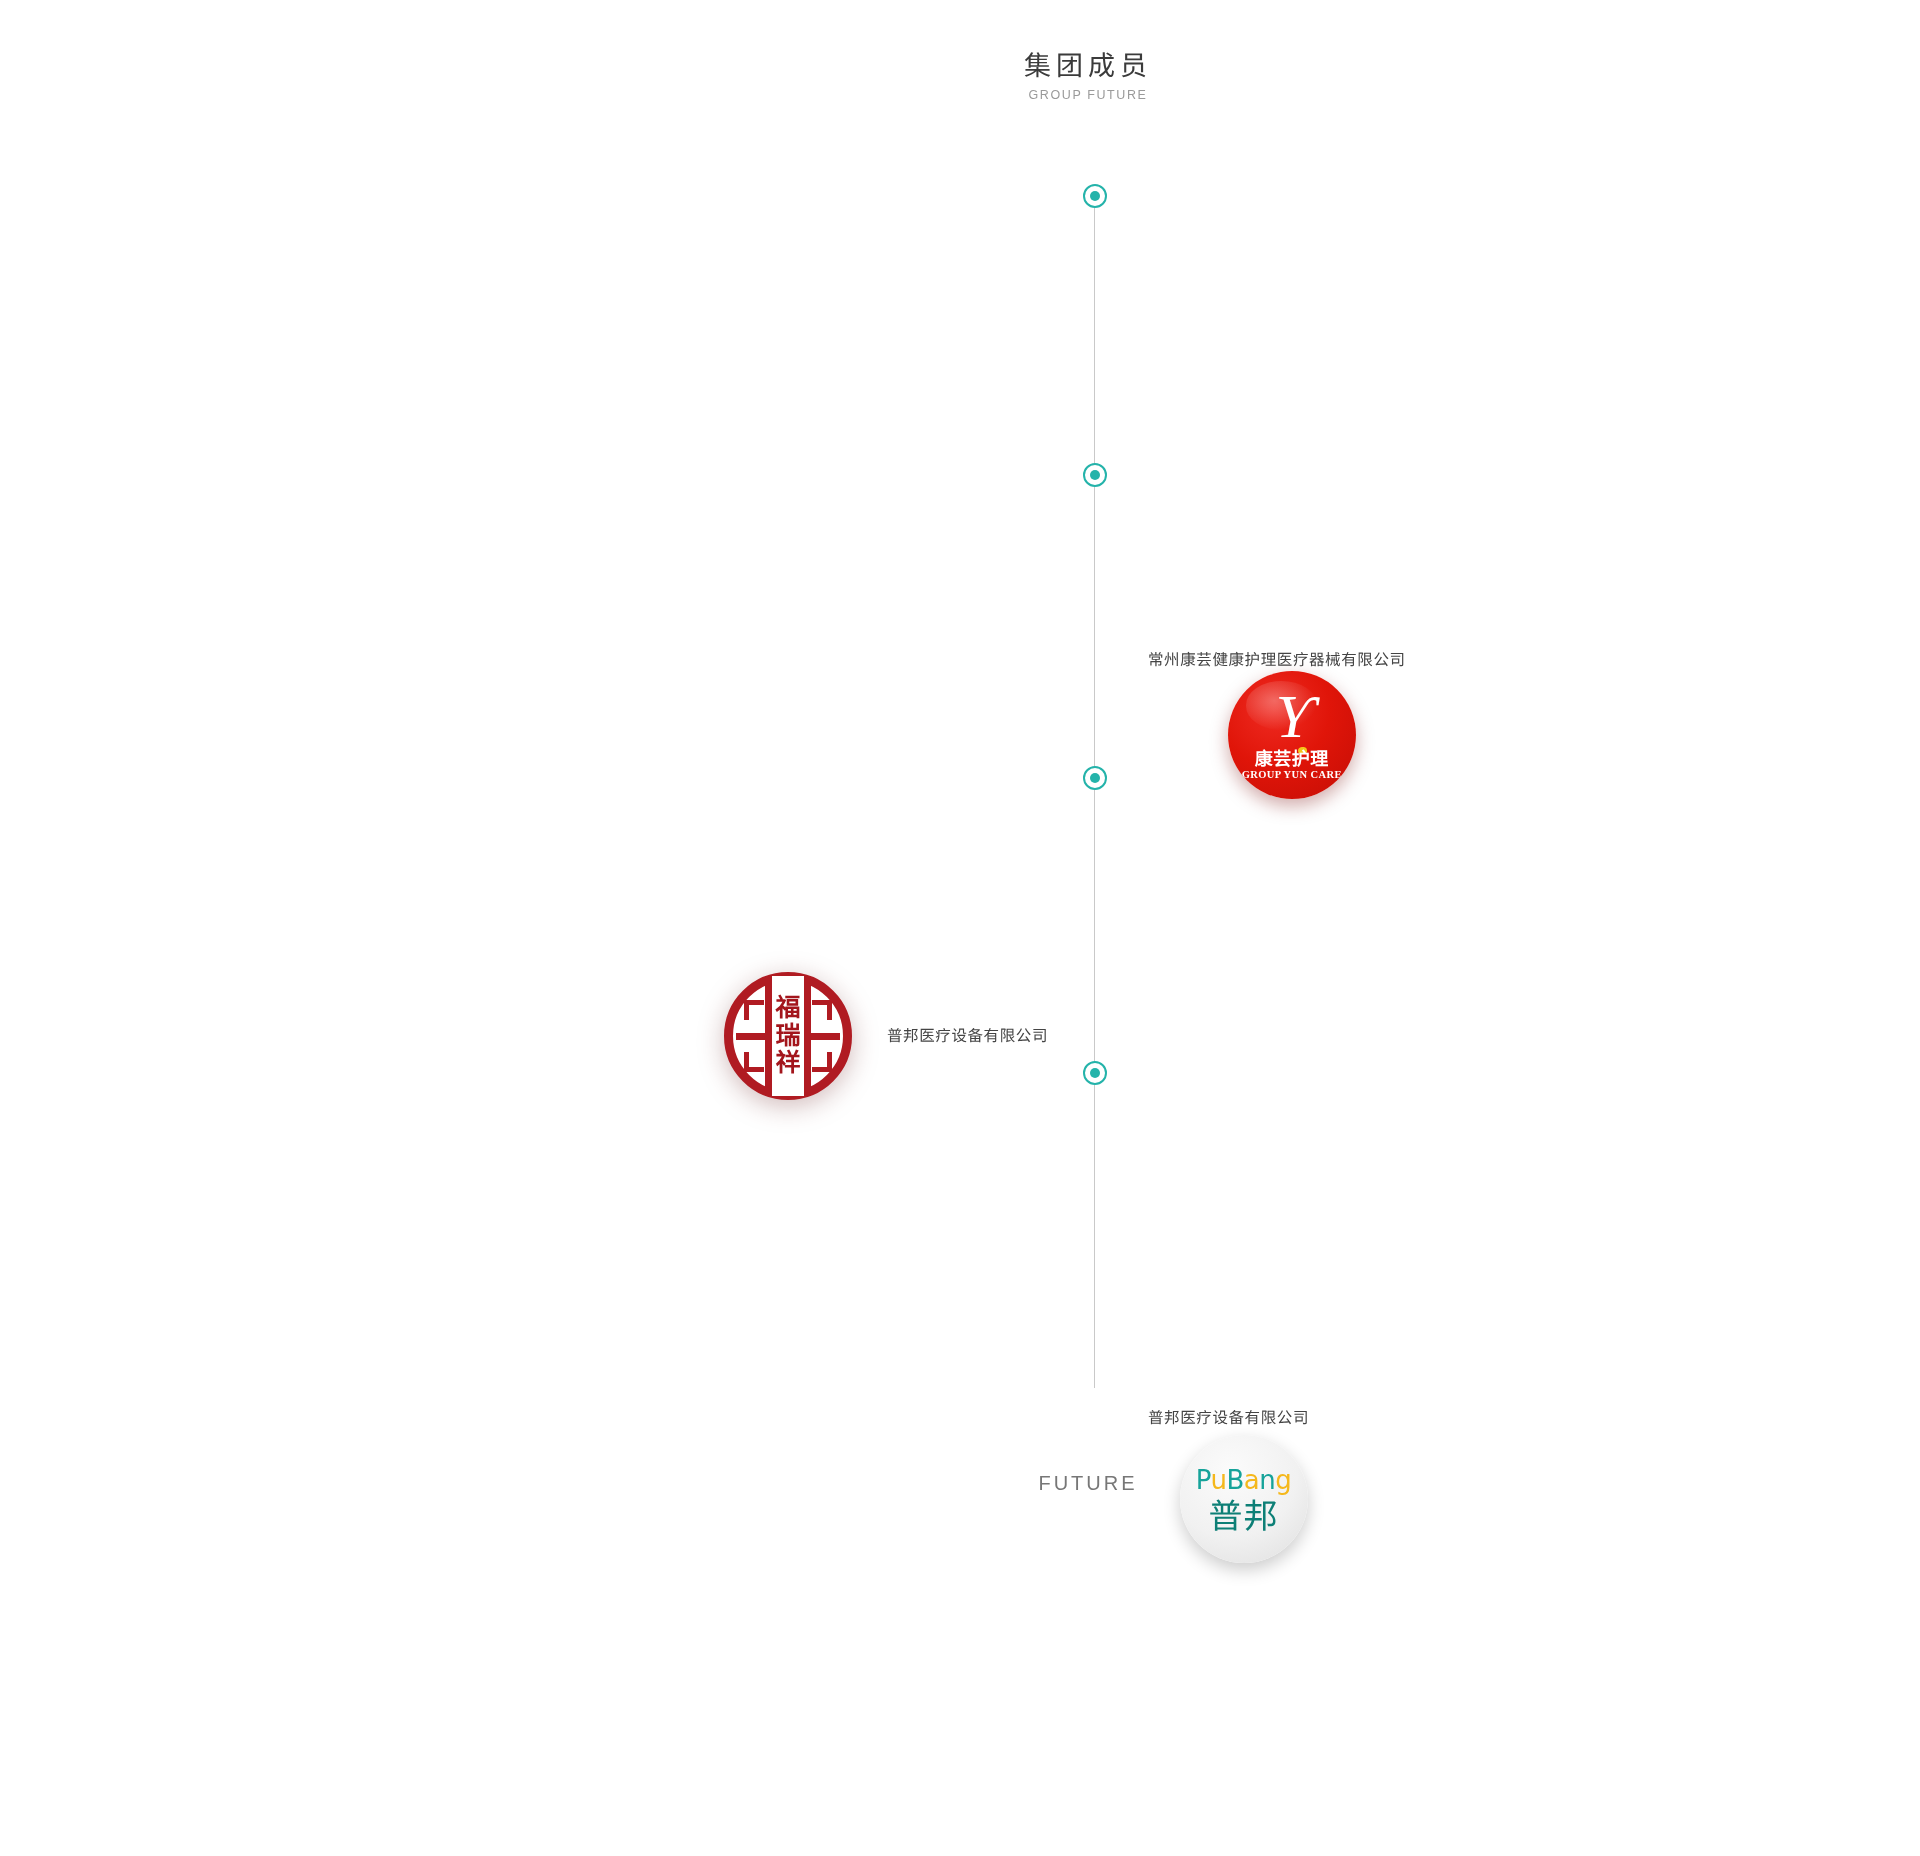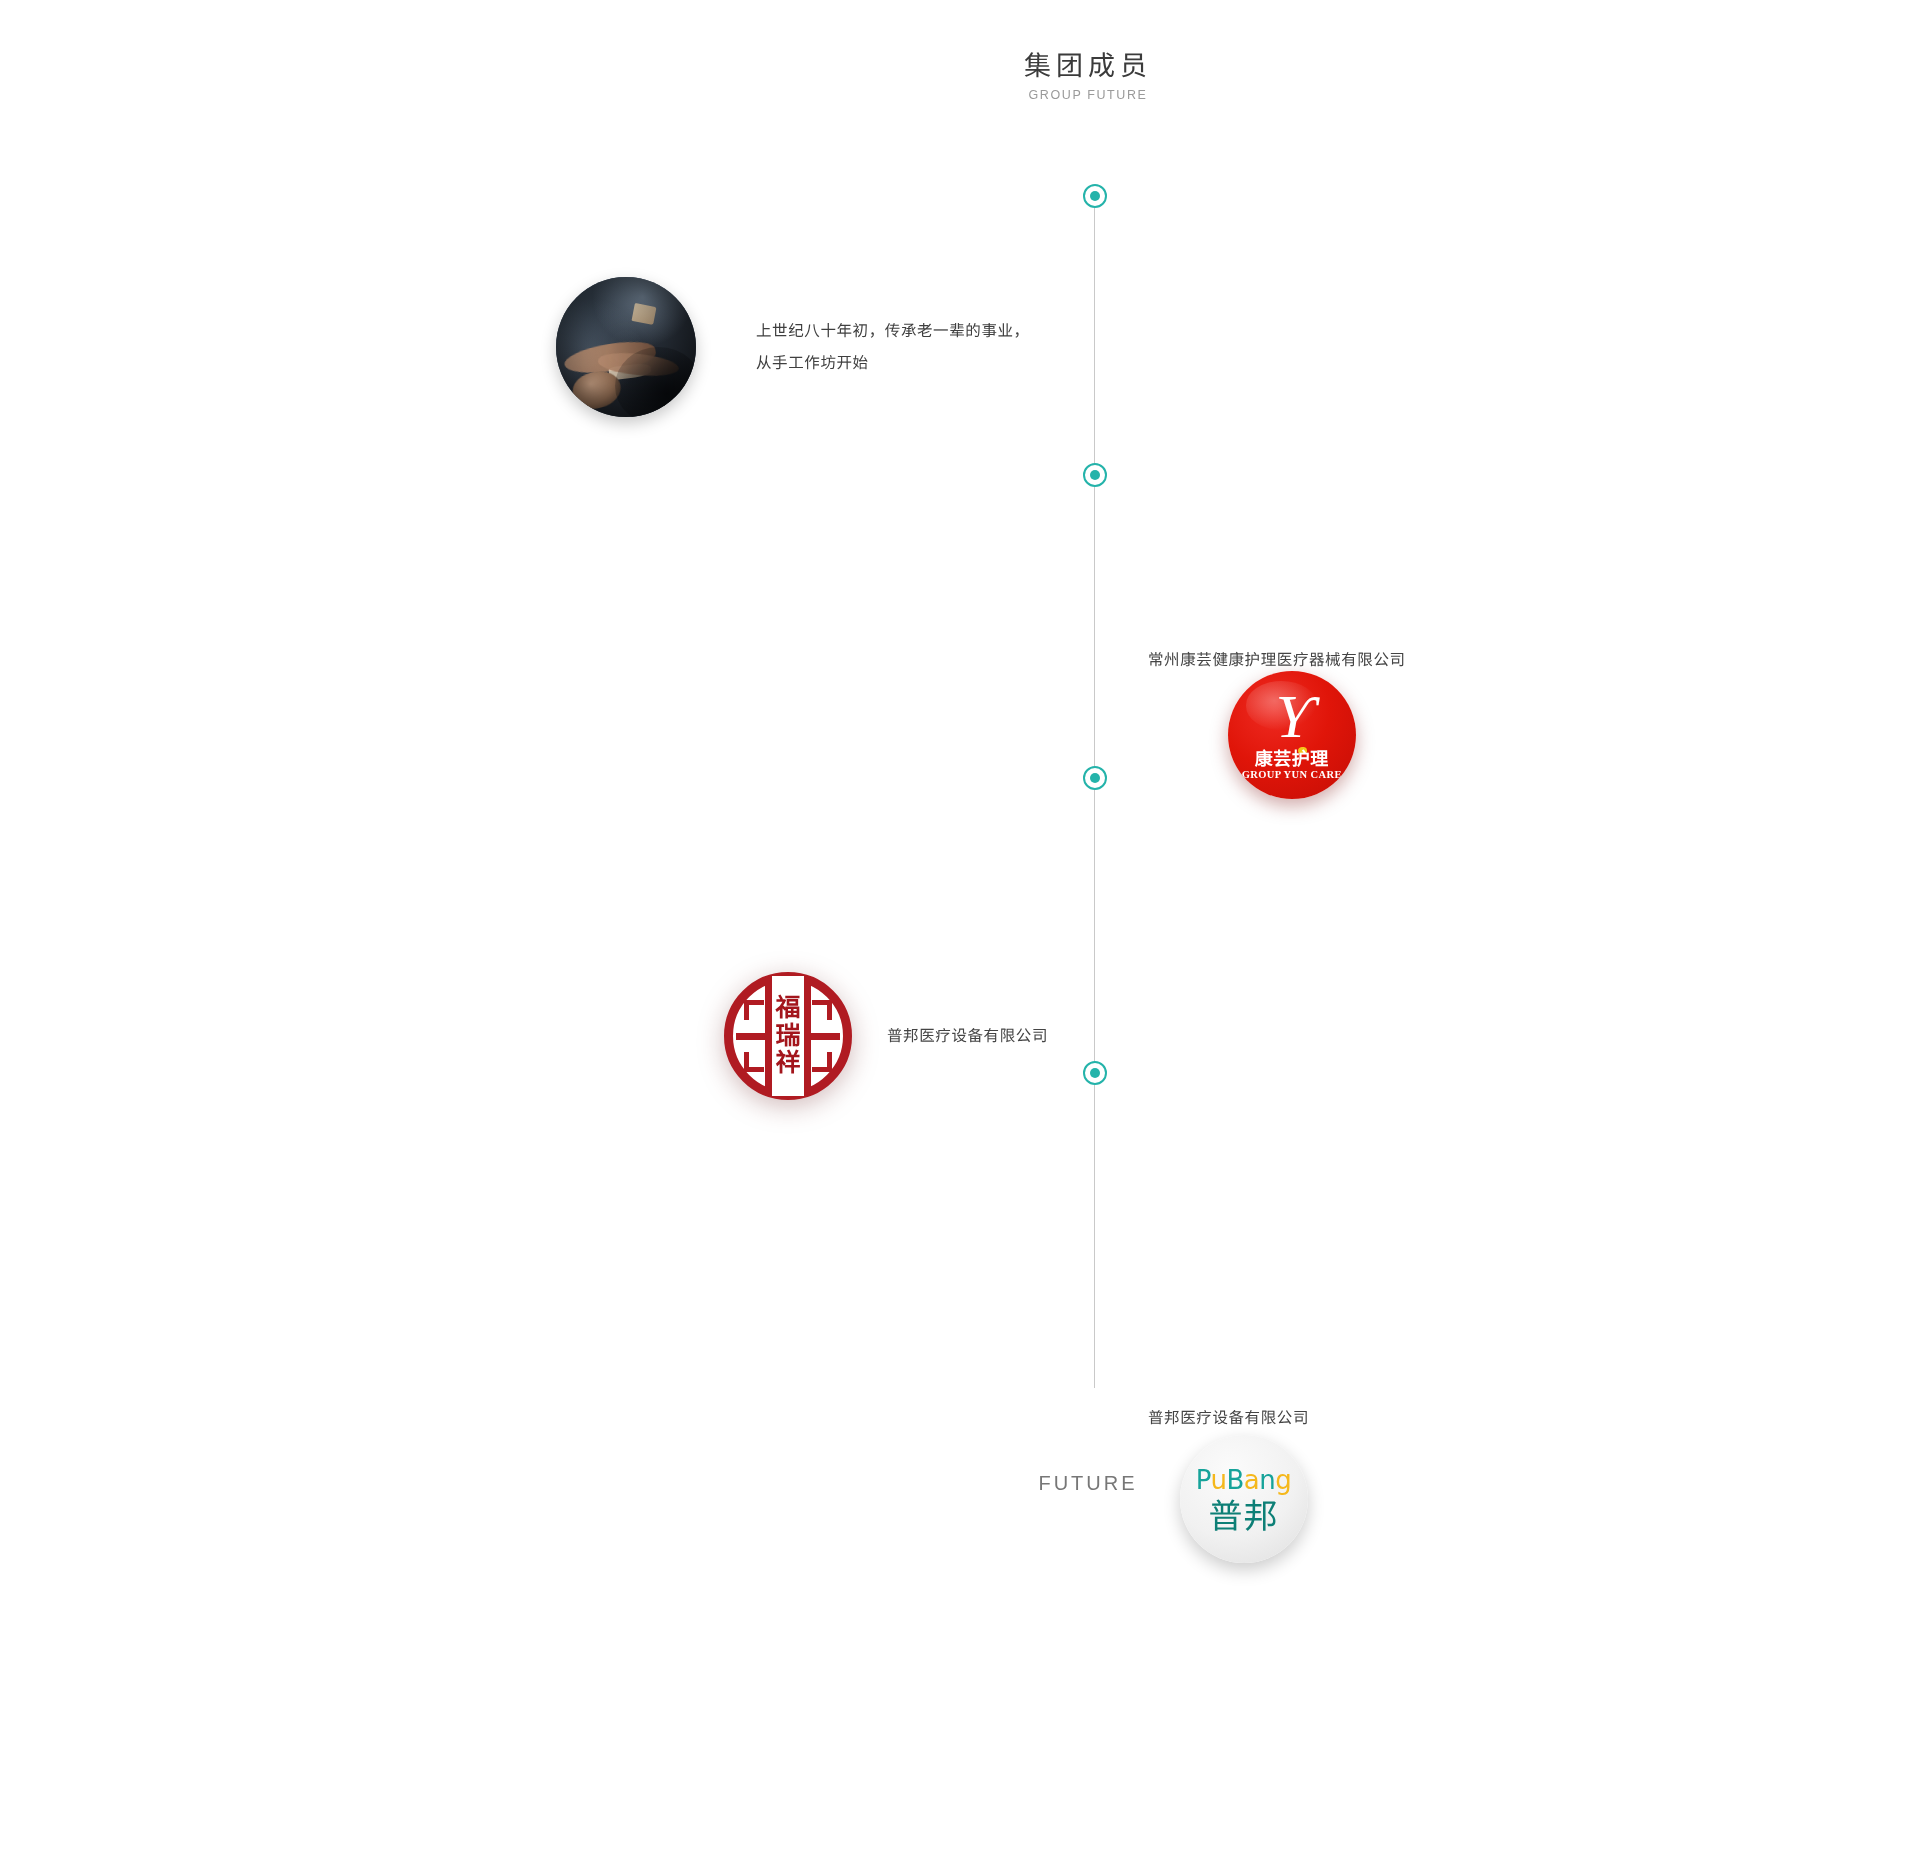--- a/index.html
+++ b/index.html
@@ -415,34 +415,20 @@
     <div class="header-sub">GROUP FUTURE</div>
   </div>
 
   <div class="axis"></div>
 
   <div class="dot" style="top:196px"></div>
   <div class="dot" style="top:475px"></div>
   <div class="dot" style="top:778px"></div>
   <div class="dot" style="top:1073px"></div>
 
-  <div class="intro-block">
-    <div class="photo-circle">
-      <div class="ph-bg"></div>
-      <div class="ph-paper"></div>
-      <div class="ph-arm-a"></div>
-      <div class="ph-tool"></div>
-      <div class="ph-arm-b"></div>
-      <div class="ph-hand"></div>
-      <div class="ph-dark"></div>
-      <div class="ph-vig"></div>
-    </div>
-    <div class="intro-text">上世纪八十年初，传承老一辈的事业，
-从手工作坊开始</div>
-  </div>
 
   <div class="row" style="top:712px">
     <div class="side-right" style="top:-64px; left:1020px;">
       <div class="row-label">常州康芸健康护理医疗器械有限公司</div>
       <div class="logo-badge logo-kangyun" style="margin-left:30px;">
         <div class="ky-shine"></div>
         <div class="ky-mark">Ƴ</div>
         <div class="ky-accent"></div>
         <div class="ky-cn">康芸护理</div>
         <div class="ky-en">GROUP YUN CARE</div>

